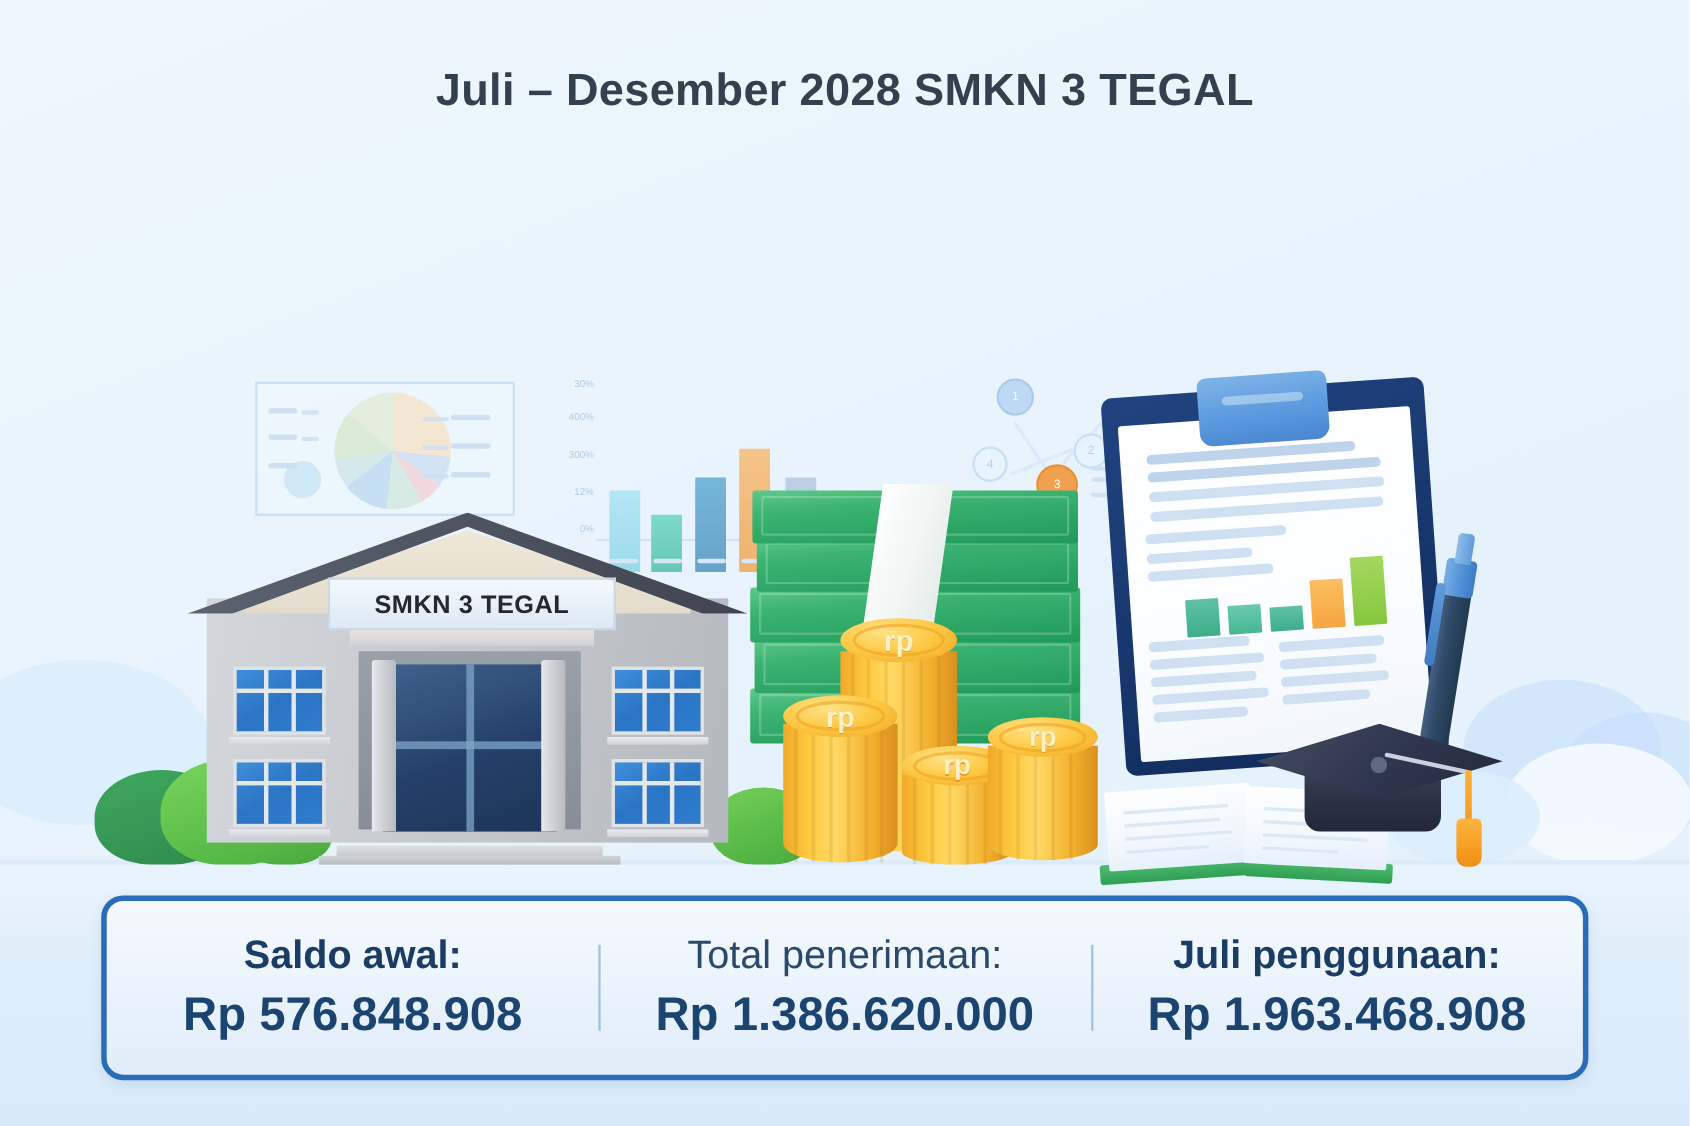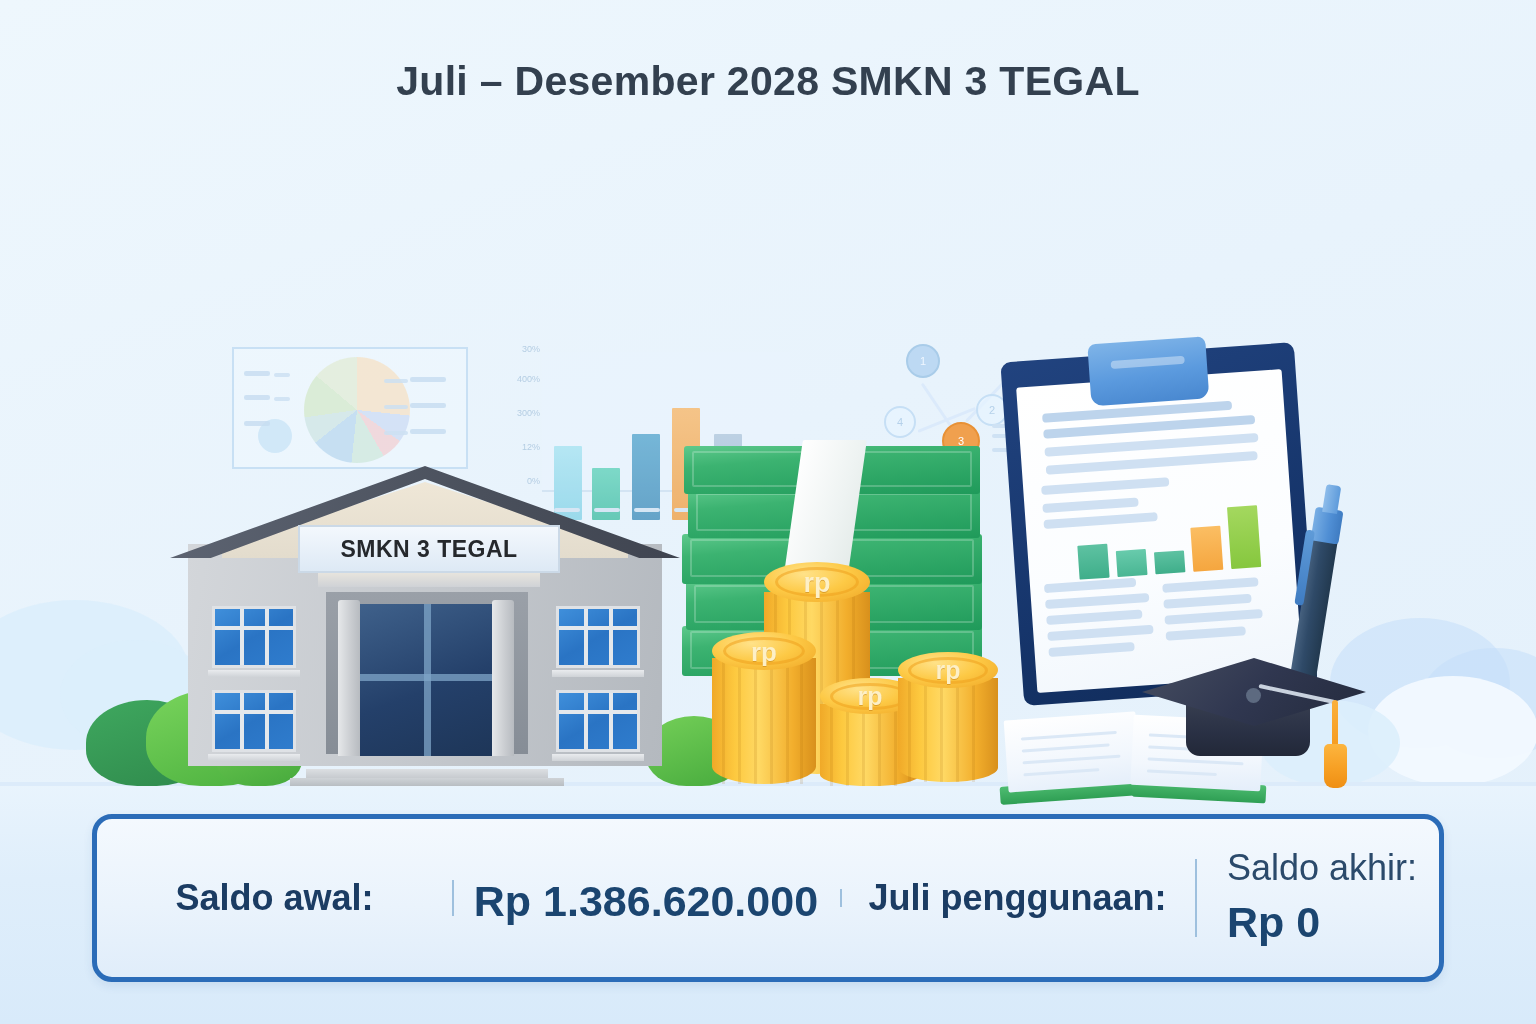--- a/index.html
+++ b/index.html
@@ -640,26 +640,25 @@
     <div class="cap-tassel"></div>
   </div>
 
   <div class="titles">
     <div class="t3">Juli – Desember 2028 SMKN 3 TEGAL</div>
   </div>
 
   <div class="stats">
     <div class="stat bold" style="flex:1 1 0;">
       <div class="label">Saldo awal:</div>
+      <div class="value">Rp 576.848.908</div>
     </div>
     <div class="stat" style="flex:1 1 0;">
+      <div class="label">Total penerimaan:</div>
       <div class="value">Rp 1.386.620.000</div>
     </div>
     <div class="stat bold" style="flex:1 1 0;">
       <div class="label">Juli penggunaan:</div>
-    </div>
-    <div class="stat" style="flex:0 0 230px; text-align:left; padding-left:32px;">
-      <div class="label">Saldo akhir:</div>
-      <div class="value">Rp 0</div>
+      <div class="value">Rp 1.963.468.908</div>
     </div>
   </div>
 
 </div>
 
 </body></html>

